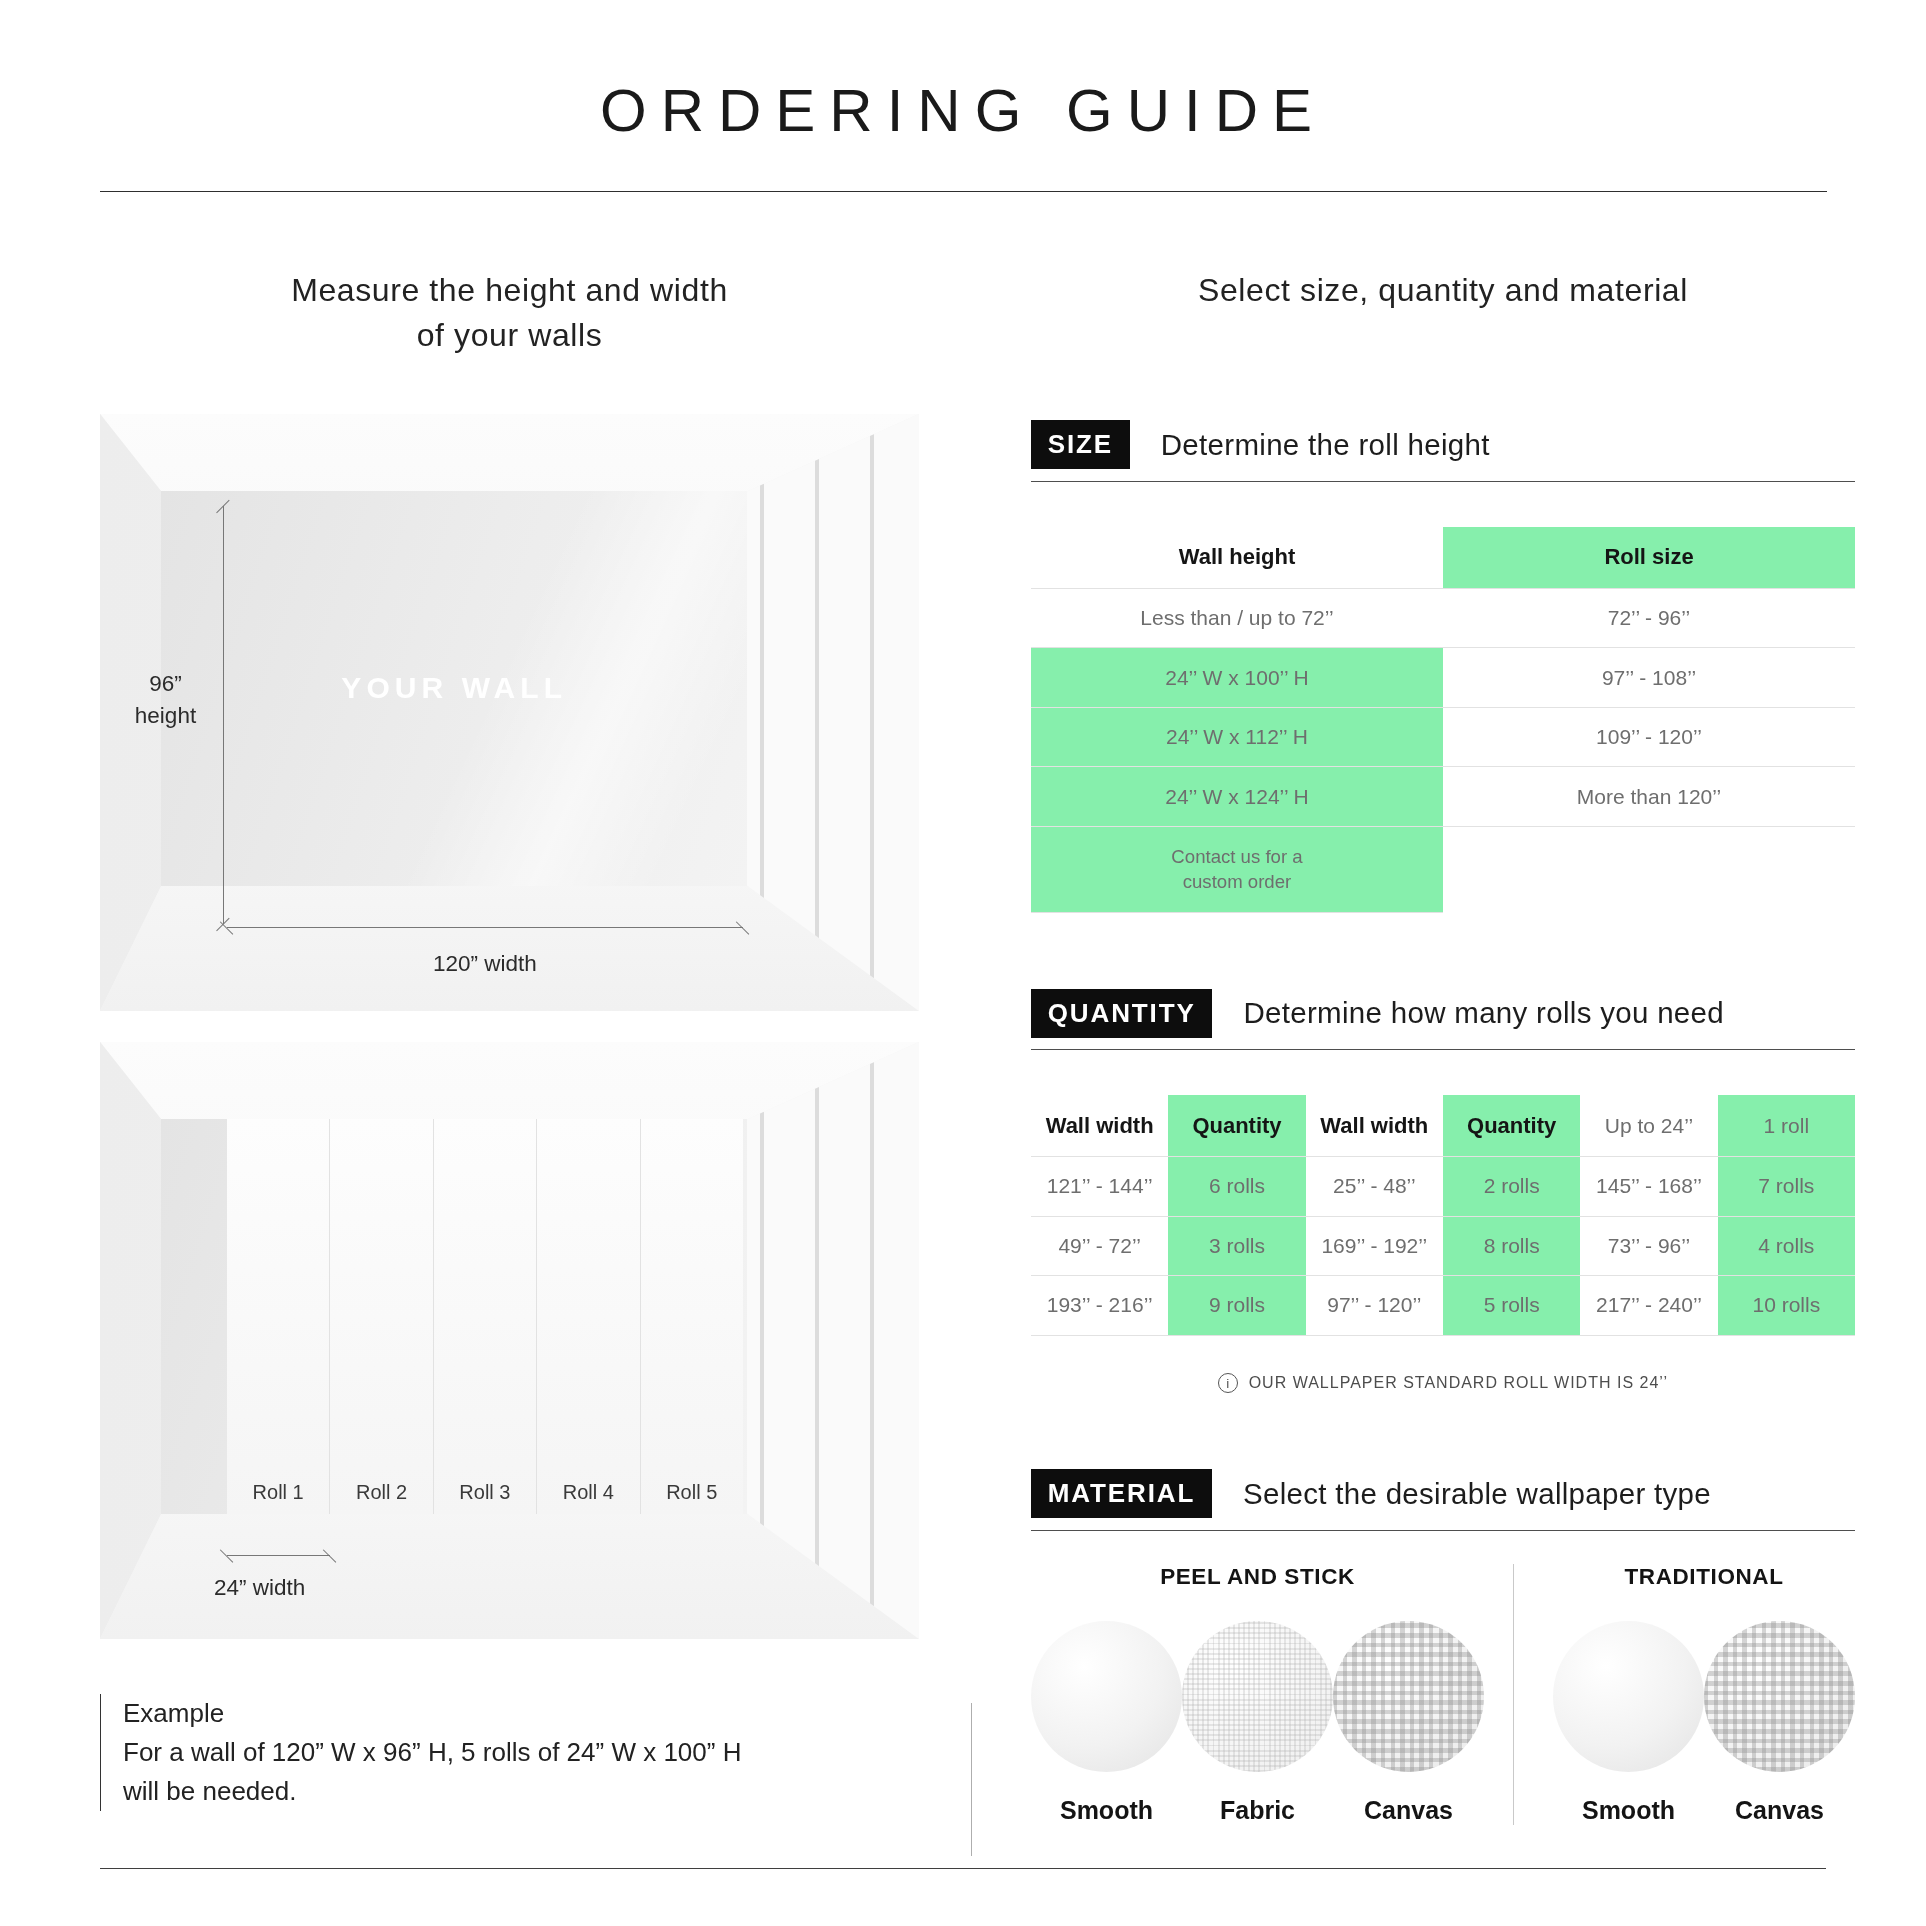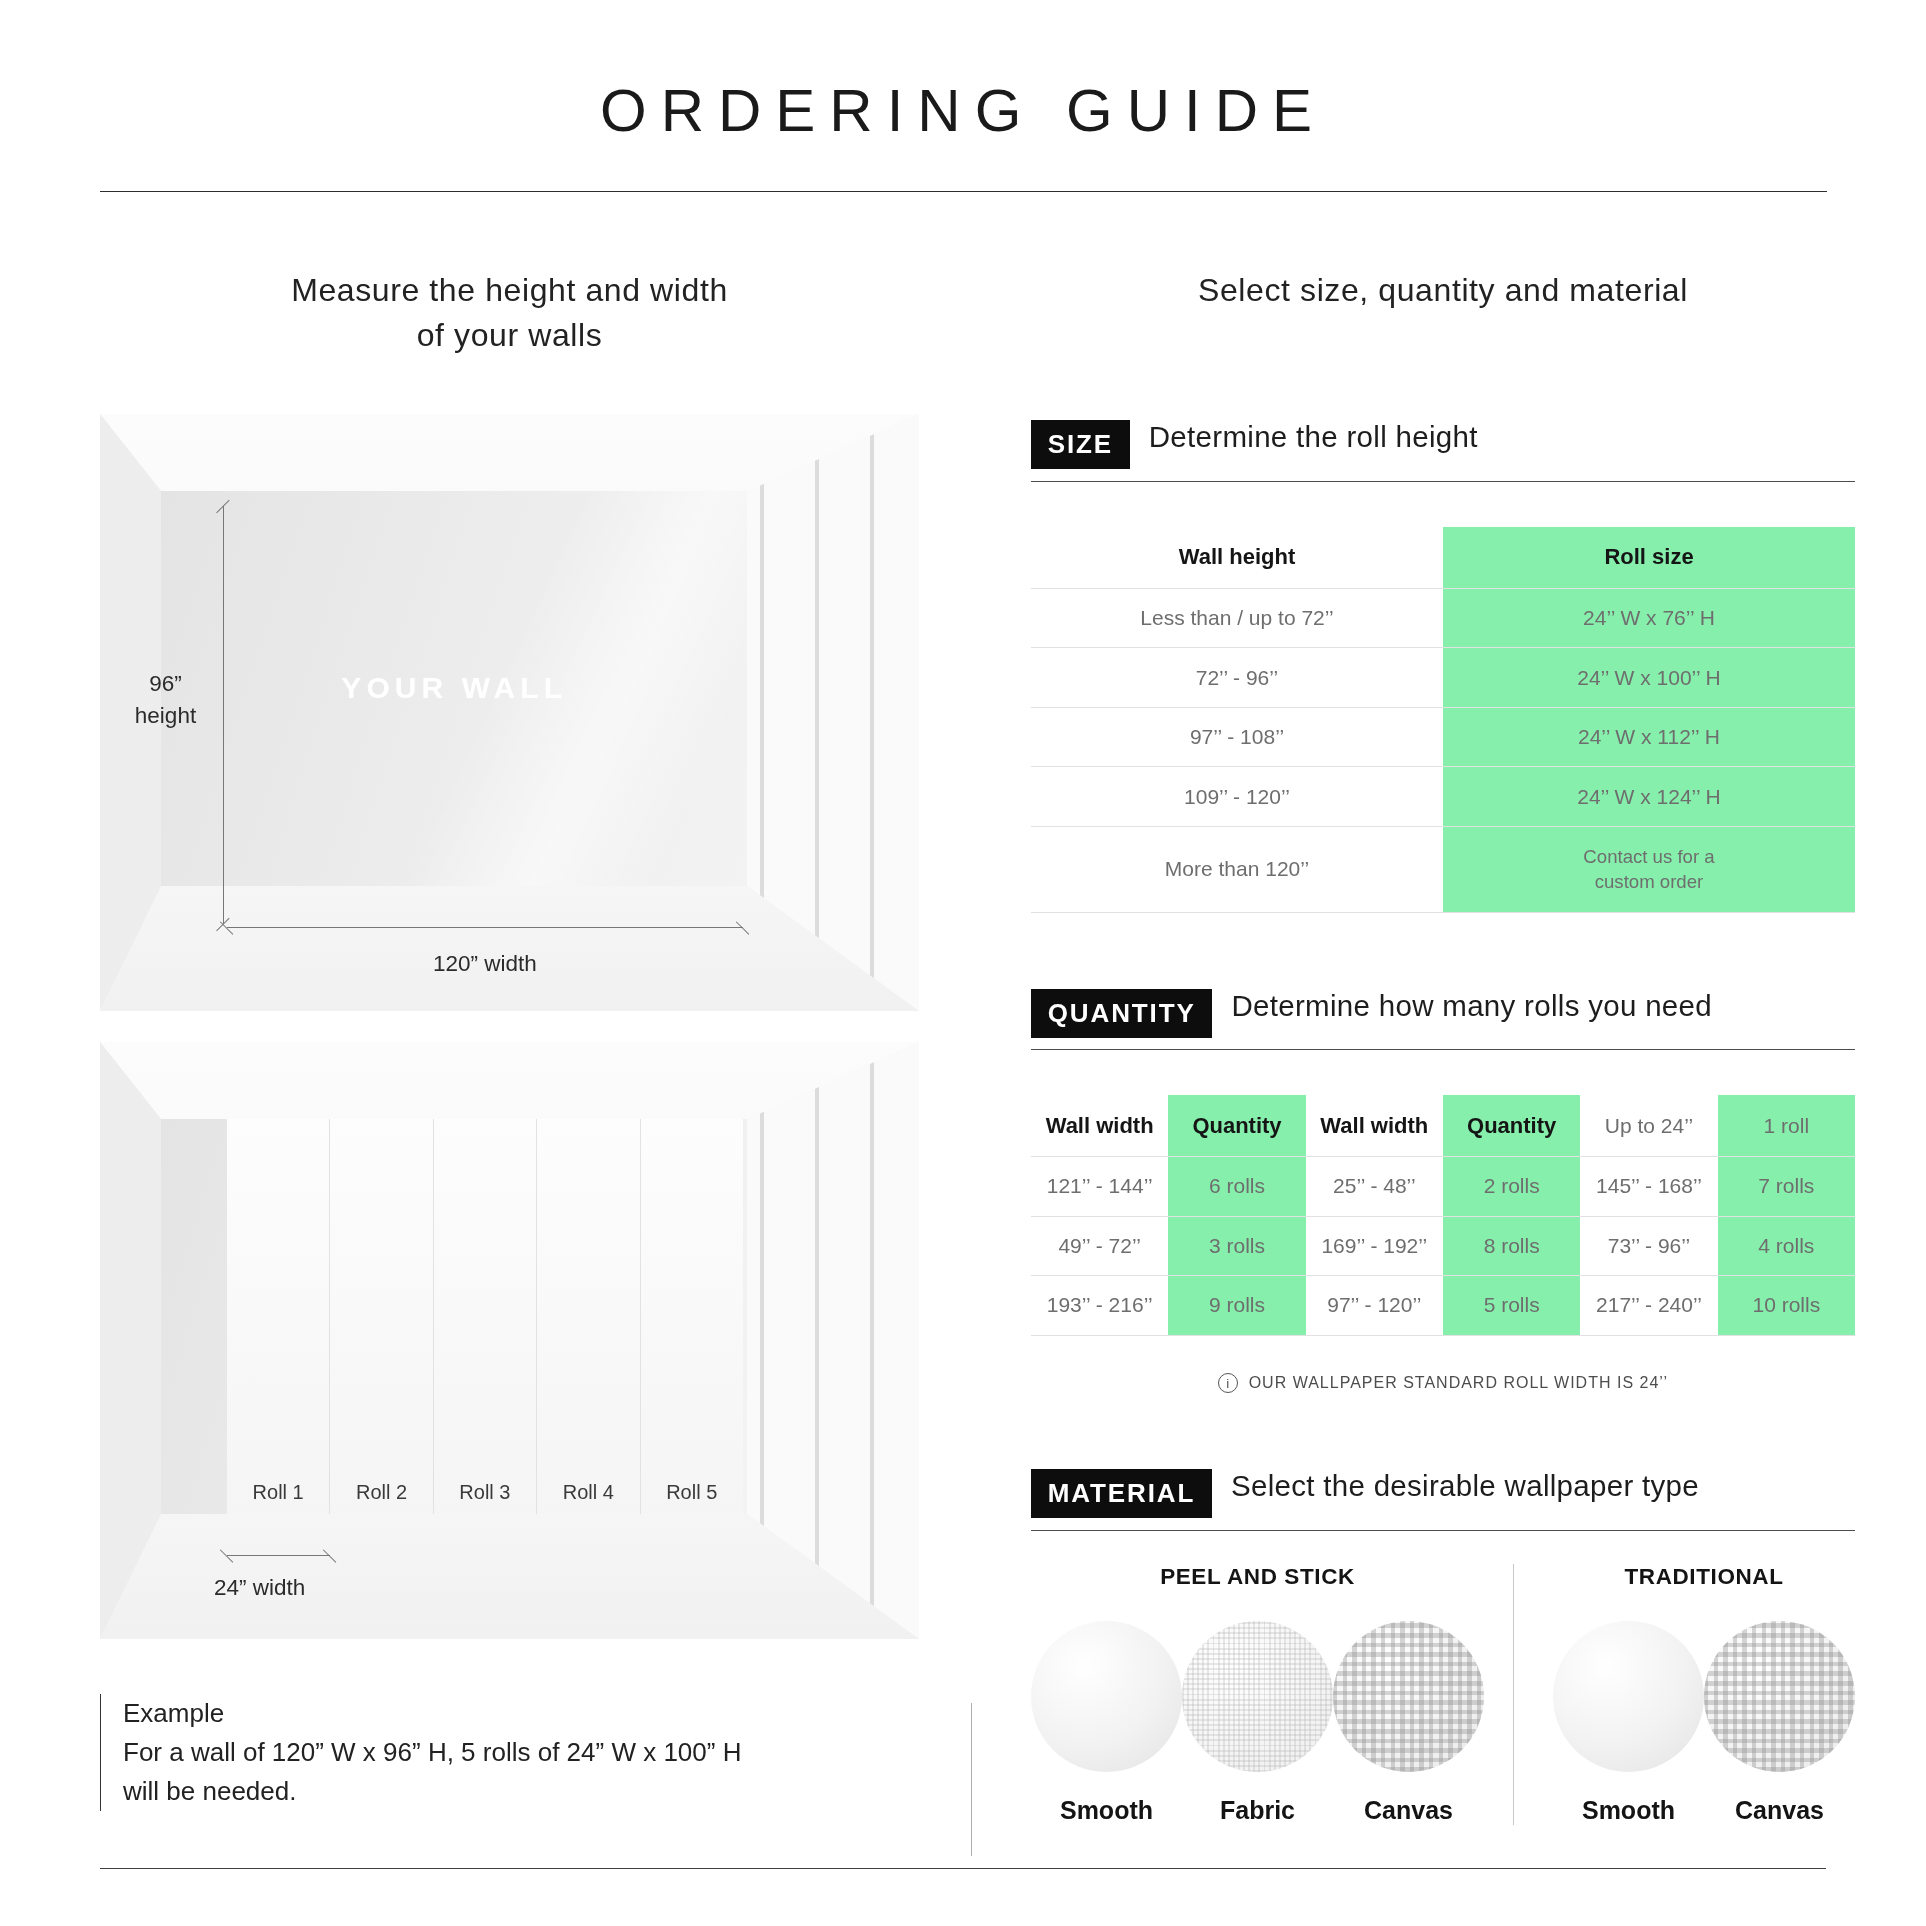--- a/index.html
+++ b/index.html
@@ -51,21 +51,21 @@
   .roll{flex:1;position:relative;background:linear-gradient(180deg,#fdfdfd,#f5f5f5);border-right:1.3px solid #e2e2e2}
   .roll:last-child{border-right:none}
   .roll-label{position:absolute;bottom:2.5%;left:0;width:100%;text-align:center;font-size:20px;color:#3a3a3a}
 
   
   .example{margin-top:55px;border-left:1.9px solid #333;padding-left:22px;font-size:26px;line-height:1.5;color:#222}
 
   
   .section{margin-top:0}
   .section+.section{margin-top:76px}
-  .section-head{display:flex;gap:19px;border-bottom:1.3px solid #4e4e4e;padding-bottom:11.6px}
+  .section-head{display:flex;align-items:center;gap:31px;border-bottom:1.3px solid #4e4e4e;padding-bottom:11.6px}
   .tag{background:#0d0d0d;color:#fff;font-weight:700;font-size:26px;letter-spacing:1.9px;padding:9px 16.7px}
   .section-sub{font-size:29.5px;color:#1d1d1d;letter-spacing:0.3px}
 
   .grid-table{display:grid;margin-top:45px}
   .size-table{grid-template-columns:1fr 1fr}
   .qty-table{grid-template-columns:1fr 1fr 1fr 1fr 1fr 1fr}
   .cell{padding:17.3px 11.6px;text-align:center;border-bottom:1.3px solid #e2e2e2;font-size:21px;color:#6e6e6e;display:flex;align-items:center;justify-content:center}
   .cell.head{font-weight:700;color:#151515;font-size:22px}
   .cell.shade{background:#86efac}
   .cell.custom{font-size:18.6px;line-height:1.35;padding-left:109px;padding-right:109px}
@@ -170,21 +170,20 @@
       <div class="section">
         <div class="section-head">
           <span class="tag">SIZE</span>
           <span class="section-sub">Determine the roll height</span>
         </div>
         <div class="grid-table size-table">
           <div class="cell head">Wall height</div>
           <div class="cell head shade">Roll size</div>
 
           <div class="cell">Less than / up to 72’’</div>
-          <div class="cell shade">24’’ W x 76’’ H</div>
           <div class="cell">72’’ - 96’’</div>
           <div class="cell shade">24’’ W x 100’’ H</div>
           <div class="cell">97’’ - 108’’</div>
           <div class="cell shade">24’’ W x 112’’ H</div>
           <div class="cell">109’’ - 120’’</div>
           <div class="cell shade">24’’ W x 124’’ H</div>
           <div class="cell">More than 120’’</div>
           <div class="cell shade custom">Contact us for a custom order</div>
         </div>
       </div>

